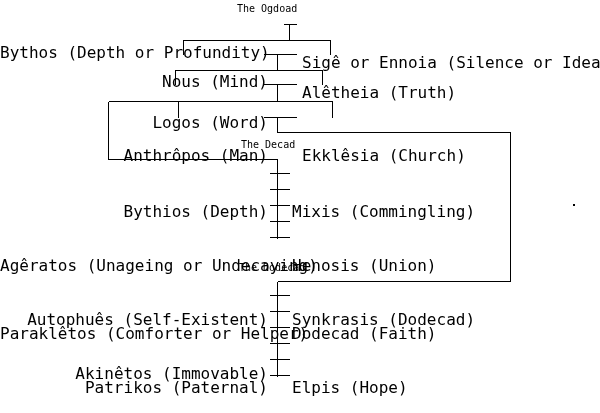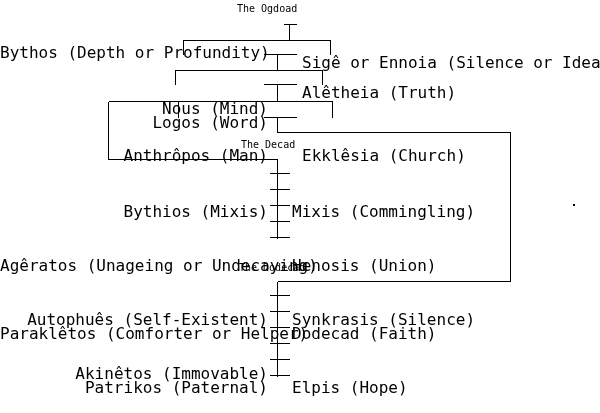--- a/index.html
+++ b/index.html
@@ -116,21 +116,21 @@
     <line x1="269.5" y1="343.5" x2="289.5" y2="343.5"></line>
     <line x1="269.5" y1="359.5" x2="289.5" y2="359.5"></line>
     <line x1="269.5" y1="375.5" x2="289.5" y2="375.5"></line>
   </svg>
 
   <div class="section-head" style="left:237px; top:2px;">The Ogdoad</div>
 
   <div class="left-col" style="left:0px; top:7px; width:268px;">
     <span class="row-label">Bythos (Depth or Profundity)</span>
   </div>
-  <div class="left-col" style="left:0px; top:63px; width:268px;">
+  <div class="left-col" style="left:0px; top:36px; width:268px;">
     <span class="row-label">Nous (Mind)</span>
   </div>
   <div class="left-col" style="left:0px; top:110px; width:268px;">
     <span class="row-label">Anthrôpos (Man)</span>
   </div>
   <div class="left-col" style="left:0px; top:77px; width:268px;">
     <span class="row-label">Logos (Word)</span>
   </div>
 
   <div class="right-col" style="left:302px; top:17px;">
@@ -139,31 +139,31 @@
   <div class="right-col" style="left:302px; top:47px;text-align:center;">
     <span class="row-label">Alêtheia (Truth)</span>
   </div>
   <div class="right-col" style="left:302px; top:110px;">
     <span class="row-label">Ekklêsia (Church)</span>
   </div>
 
   <div class="section-head" style="left:241px; top:138px;">The Decad</div>
 
   <div class="left-col" style="left:0px; top:166px; width:268px;">
-    <span class="row-label">Bythios (Mixis)</span>
+    <span class="row-label">Bythios (Depth)</span>
     <span class="row-label">Agêratos (Unageing or Undecaying)</span>
     <span class="row-label">Autophuês (Self-Existent)</span>
     <span class="row-label">Akinêtos (Immovable)</span>
     
   </div>
 
   <div class="right-col" style="left:292px; top:166px;">
     <span class="row-label">Mixis (Commingling)</span>
     <span class="row-label">Henosis (Union)</span>
-    <span class="row-label">Synkrasis (Silence)</span>
+    <span class="row-label">Synkrasis (Dodecad)</span>
     
   </div>
 
   <div class="section-head" style="left:233px; top:261px;padding-left:6px;">The Dodecad</div>
 
   <div class="left-col" style="left:0px; top:288px; width:268px;">
     <span class="row-label">Paraklêtos (Comforter or Helper)</span>
     <span class="row-label">Patrikos (Paternal)</span>
     
     

